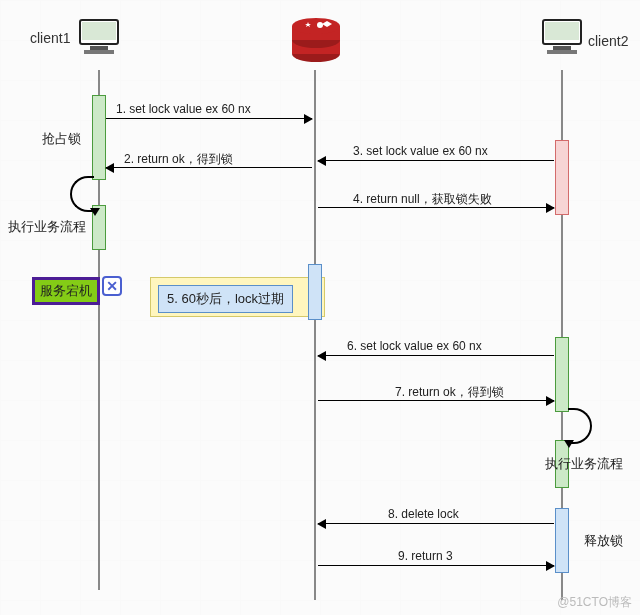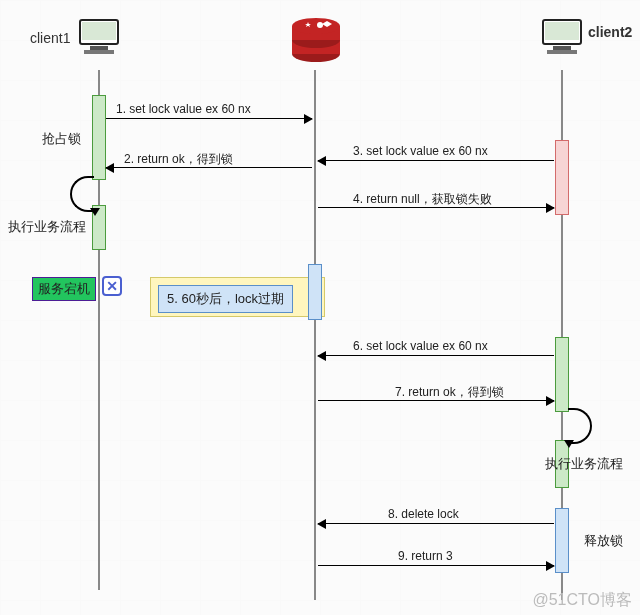--- a/index.html
+++ b/index.html
@@ -8,33 +8,33 @@
   .lifeline { position: absolute; top: 70px; width: 2px; background: #888; }
   .participant-label { position: absolute; font-size: 14px; color: #333; text-align: right; }
   .computer-icon { position: absolute; }
   .computer-icon svg { display: block; }
   .redis-icon { position: absolute; }
   .activation { position: absolute; width: 14px; border: 1px solid #666; }
   .act-green { background: #cce9c7; border-color: #4b9b3d; }
   .act-blue  { background: #cfe3f7; border-color: #5a8fc9; }
   .act-red   { background: #f7d4d4; border-color: #d36b6b; }
   .side-label { position: absolute; font-size: 13px; color: #222; }
-  .side-label.box { border: 1px solid #4c1d95; background: #22c55e; padding: 2px 5px; }
+  .side-label.box { border: 3px solid #4c1d95; background: #84cc16; padding: 2px 5px; }
   .msg { position: absolute; height: 1px; background: #000; }
   .msg .text { position: absolute; white-space: nowrap; font-size: 12px; color: #222; top: -16px; }
   .arrow-r::after, .arrow-l::after { content:""; position:absolute; width:0; height:0; border-top:5px solid transparent; border-bottom:5px solid transparent; top:-4px; }
   .arrow-r::after { right:-1px; border-left:9px solid #000; }
   .arrow-l::after { left:-1px; border-right:9px solid #000; }
   .note-box { position: absolute; background: #cfe3f7; border: 1px solid #5a8fc9; padding: 4px 8px; font-size: 13px; color: #222; }
   .hi { position: absolute; background: #fff6be; border: 1px solid #d4c96a; z-index: -1; }
   .selfcall { position: absolute; border: 2px solid #000; border-right: none; border-top-left-radius: 18px; border-bottom-left-radius: 18px; }
   .selfcall.rightside { border: 2px solid #000; border-left: none; border-top-left-radius: 0; border-bottom-left-radius: 0; border-top-right-radius: 18px; border-bottom-right-radius: 18px; }
   .selfcall .ah { position:absolute; width:0; height:0; border-left:5px solid transparent; border-right:5px solid transparent; }
   .x-icon { position: absolute; width: 20px; height: 20px; border: 2px solid #4a5fd0; border-radius: 4px; background: #fff; color: #4a5fd0; font-weight: bold; text-align: center; line-height: 16px; font-size: 14px; }
-  .watermark { position: absolute; right: 8px; bottom: 4px; font-size: 16px; color: #bbb; margin-top: 37px; }
+  .watermark { position: absolute; right: 8px; bottom: 4px; font-size: 12px; color: #bbb; margin-top: 37px; }
   .grid { position:absolute; inset:0; background-image: linear-gradient(#eee 1px, transparent 1px), linear-gradient(90deg, #eee 1px, transparent 1px); background-size: 40px 40px; opacity:.15; z-index:-2; }
 </style>
 </head>
 <body>
 
 <div class="canvas">
   <div class="grid"></div>
 
   <div class="participant-label" style="left:30px; top:30px;">client1</div>
   <div class="computer-icon" style="left:78px; top:18px;">
@@ -52,21 +52,21 @@
       <rect x="2" y="28" width="48" height="14" fill="#c32424"></rect>
       <ellipse cx="26" cy="28" rx="24" ry="8" fill="#9b1b1b"></ellipse>
       <rect x="2" y="14" width="48" height="14" fill="#c32424"></rect>
       <ellipse cx="26" cy="14" rx="24" ry="8" fill="#c32424"></ellipse>
       <polygon points="18,10 20,15 15,12 21,12 16,15" fill="#fff"></polygon>
       <circle cx="30" cy="13" r="3" fill="#fff"></circle>
       <polygon points="37,9 42,12 37,15 32,12" fill="#fff"></polygon>
     </svg>
   </div>
 
-  <div class="participant-label" style="left:588px; top:24px;font-weight:bold;">client2</div>
+  <div class="participant-label" style="left:588px; top:33px;">client2</div>
   <div class="computer-icon" style="left:541px; top:18px;">
     <svg width="42" height="40">
         <rect x="2" y="2" width="38" height="24" rx="2" fill="#fff" stroke="#222" stroke-width="2"></rect>
         <rect x="4" y="4" width="34" height="18" fill="#d9e8d6"></rect>
         <rect x="12" y="28" width="18" height="4" fill="#555"></rect>
         <rect x="6" y="32" width="30" height="4" fill="#777"></rect>
       </svg>
   </div>
 
   <div class="lifeline" style="left:98px; height:520px;"></div>
@@ -108,21 +108,21 @@
   <div class="msg arrow-l" style="left:106px; top:167px; width:206px;">
       <span class="text" style="left:18px;">2. return ok，得到锁</span>
     </div>
   <div class="msg arrow-l" style="left:318px; top:160px; width:236px;">
       <span class="text" style="left:35px;">3. set lock value ex 60 nx</span>
     </div>
   <div class="msg arrow-r" style="left:318px; top:207px; width:236px;text-align:right;">
       <span class="text" style="left:35px;">4. return null，获取锁失败</span>
     </div>
   <div class="msg arrow-l" style="left:318px; top:355px; width:236px;">
-      <span class="text" style="left:35px;">6. set lock value ex 60 nx</span>
+      <span class="text" style="left:29px;">6. set lock value ex 60 nx</span>
     </div>
   <div class="msg arrow-r" style="left:318px; top:400px; width:236px;">
       <span class="text" style="left:45px;margin-left:32px;">7. return ok，得到锁</span>
     </div>
   <div class="msg arrow-l" style="left:318px; top:523px; width:236px;">
       <span class="text" style="left:70px;">8. delete lock</span>
     </div>
   <div class="msg arrow-r" style="left:318px; top:565px; width:236px;">
       <span class="text" style="left:80px;">9. return 3</span>
     </div>

